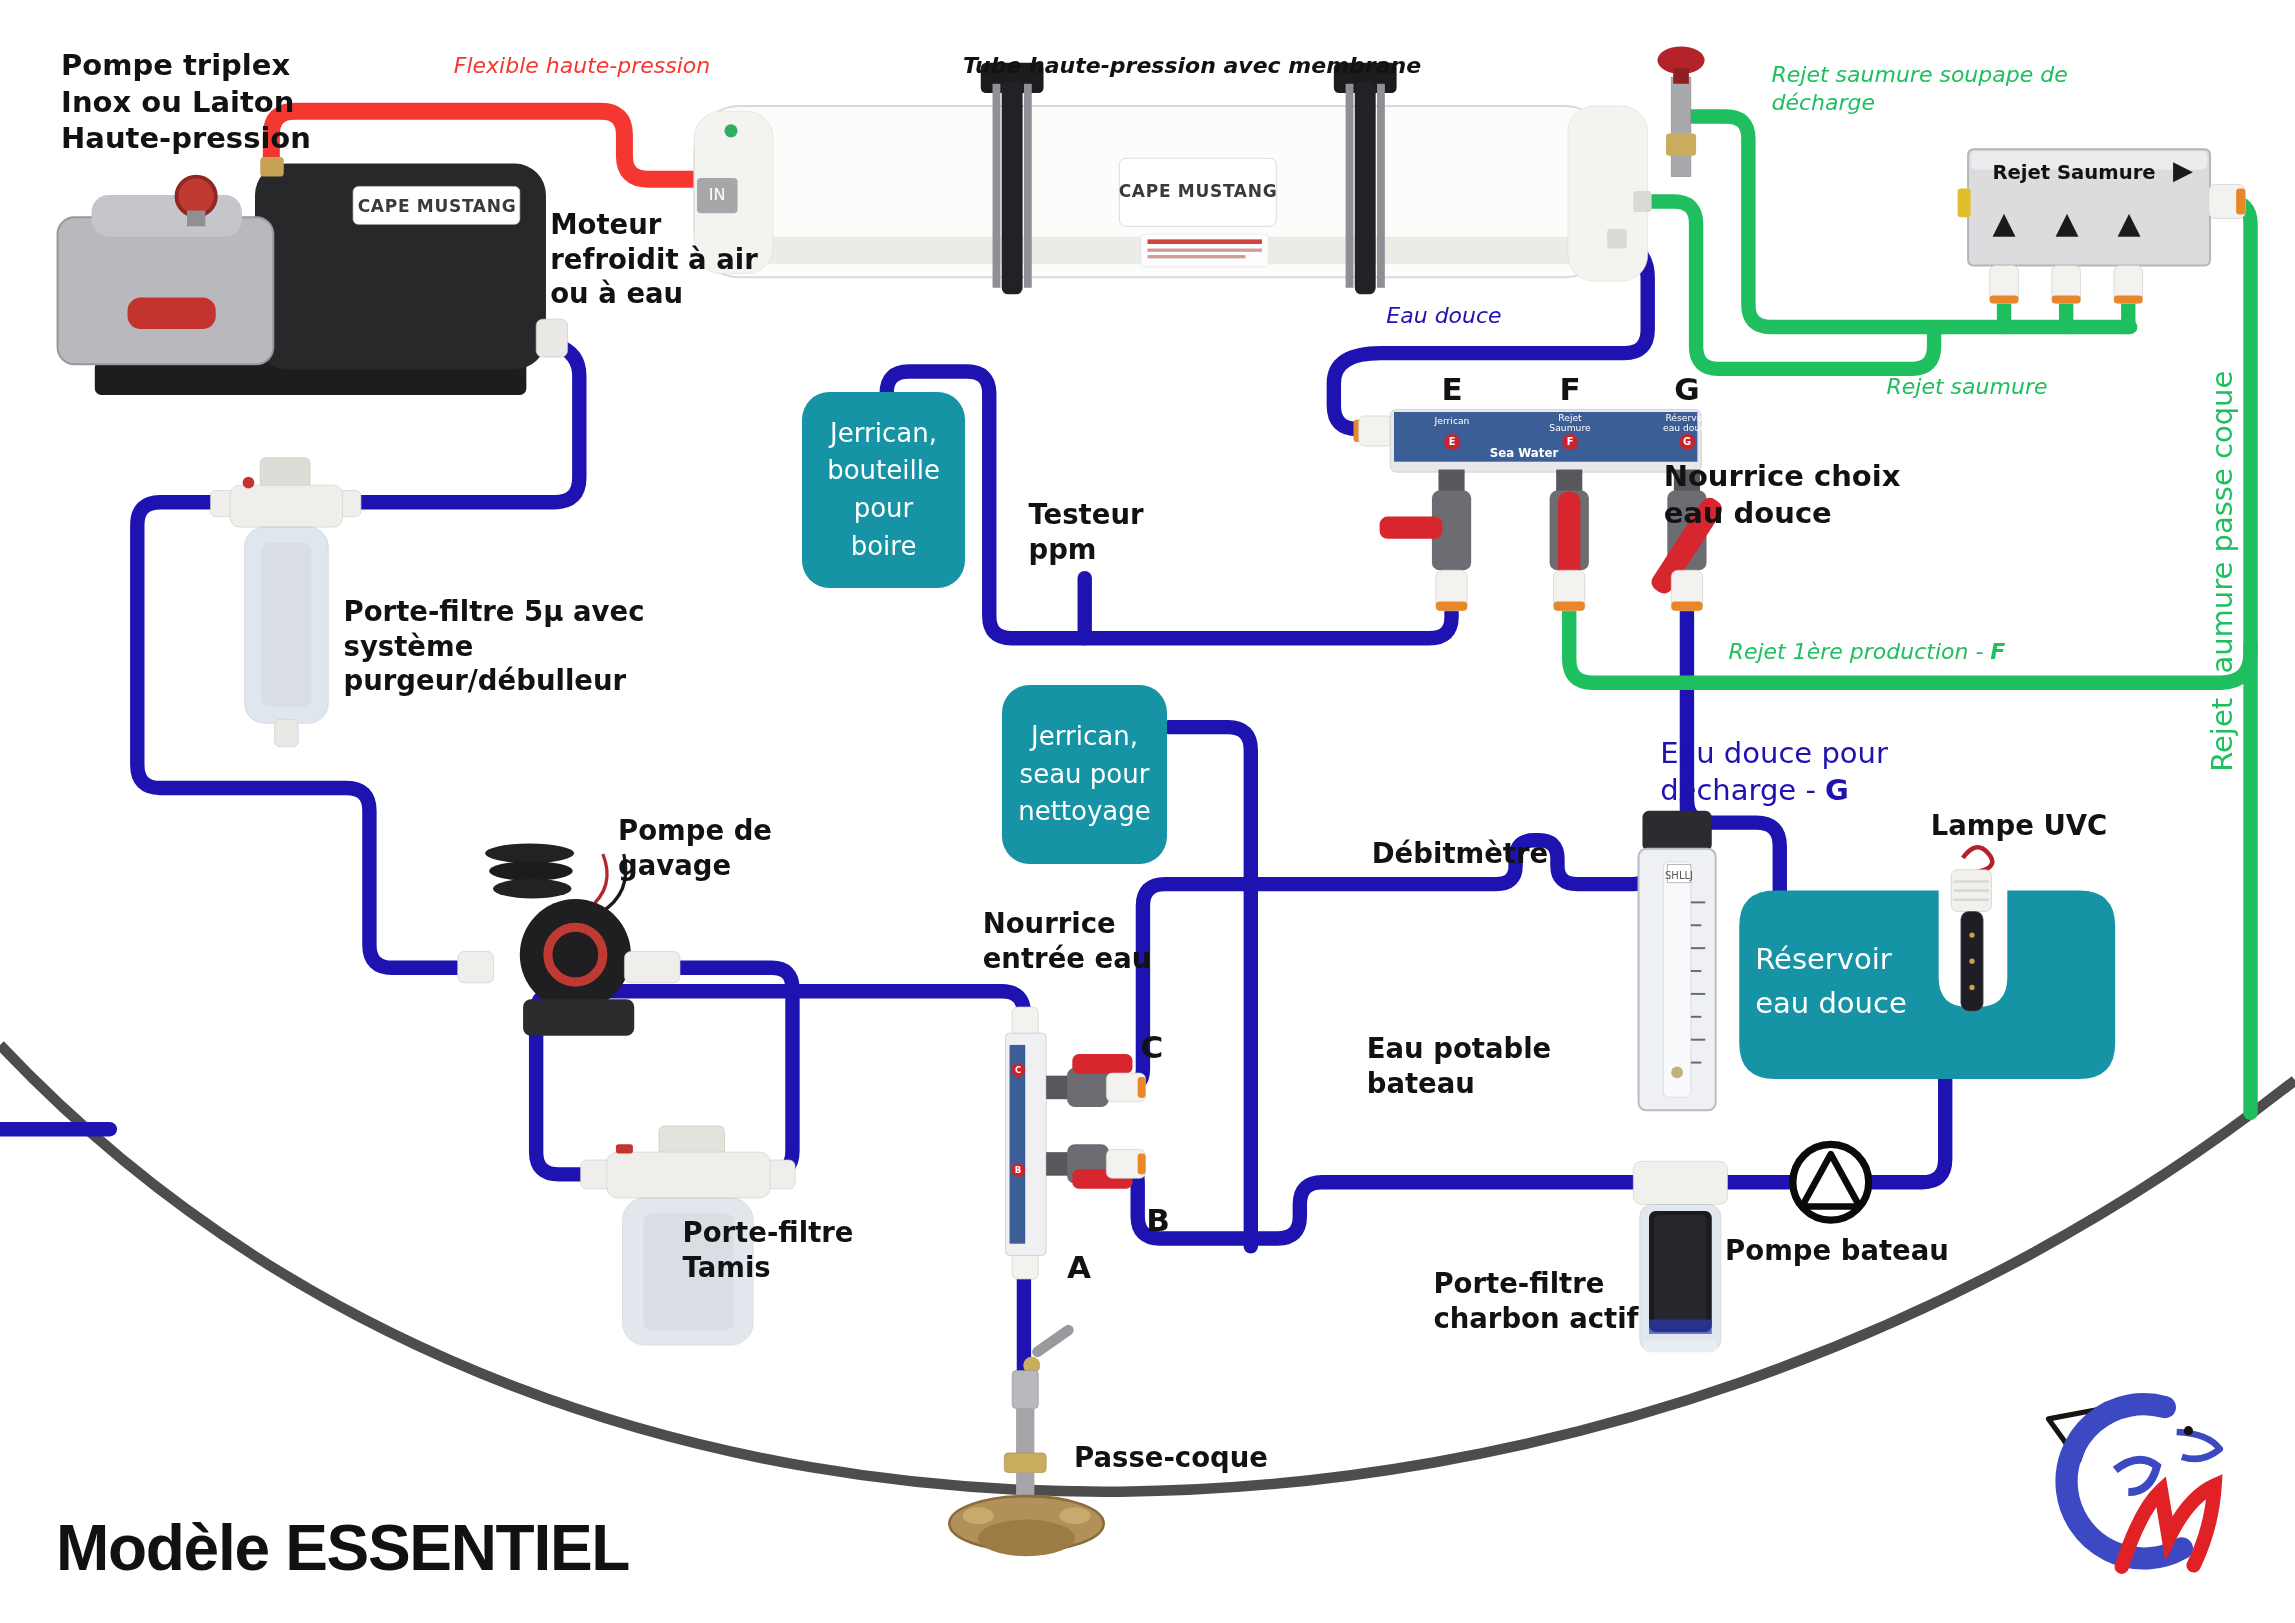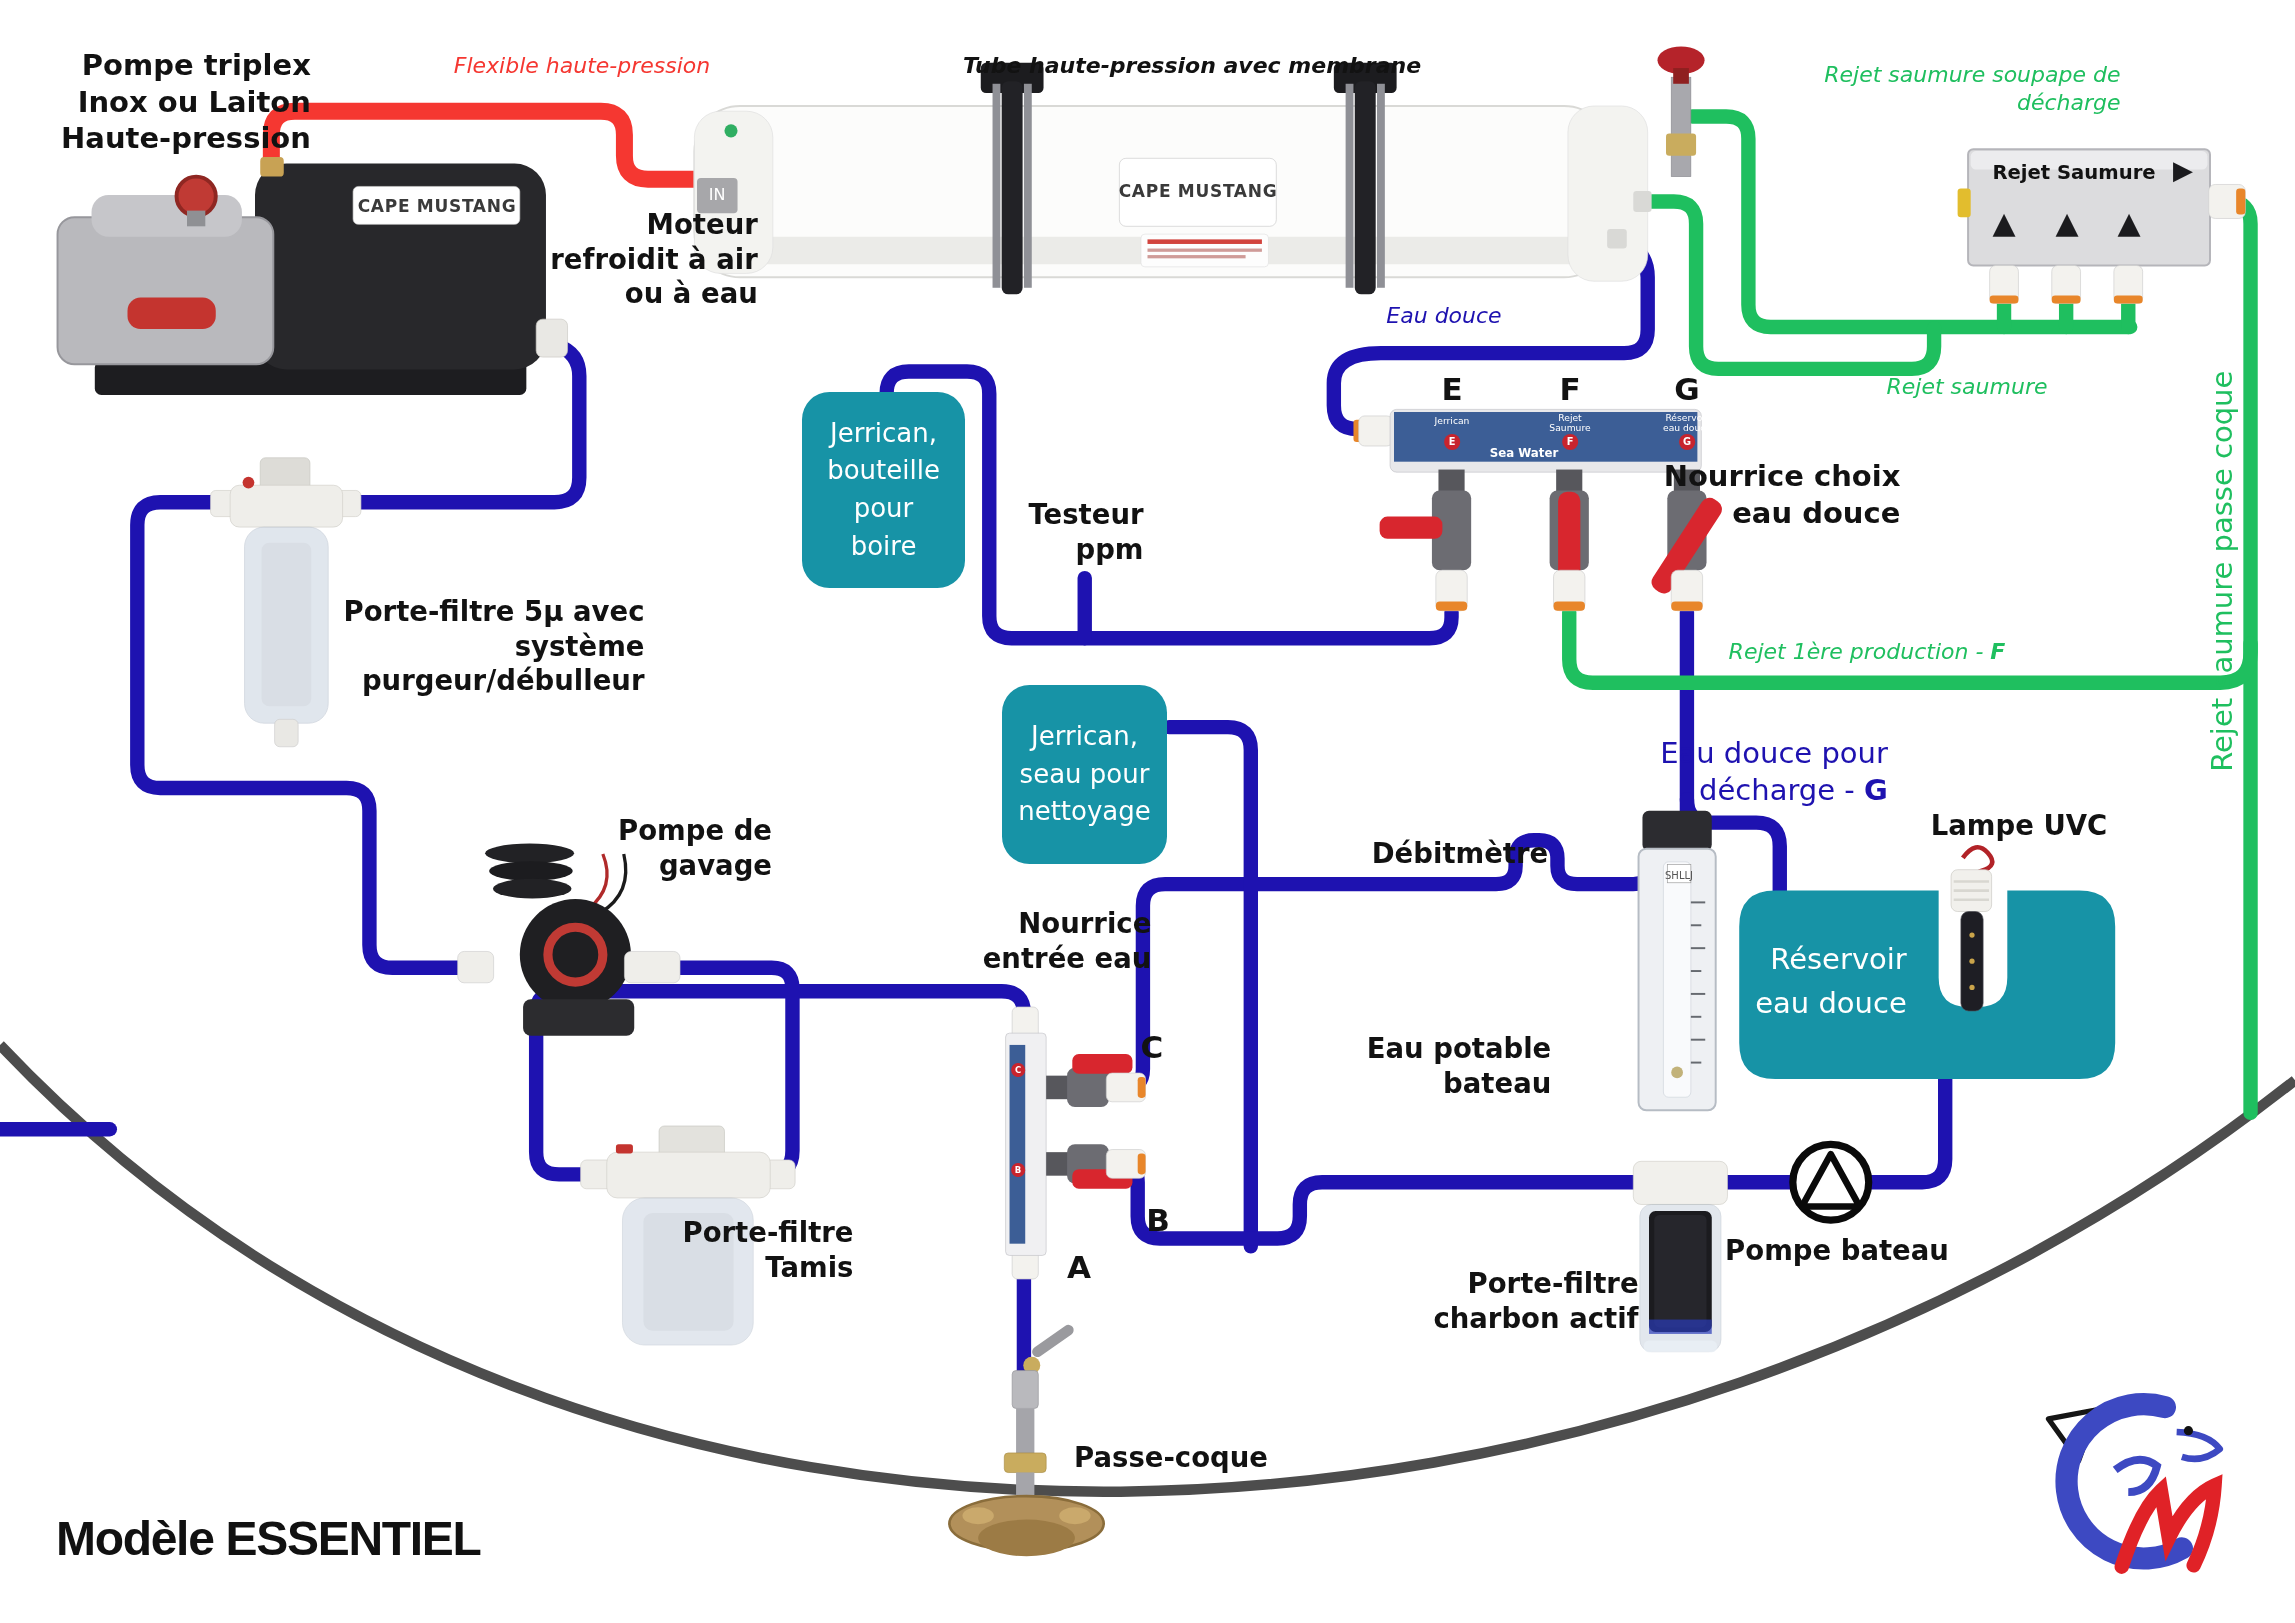--- a/index.html
+++ b/index.html
@@ -1,19 +1,19 @@
 <!DOCTYPE html>
 <html style="font-size:10.5px"><head>
 <meta charset="utf-8">
 <style>
   html,body{margin:0;padding:0;background:#fff;}
   #stage{position:relative;width:2295px;height:1623px;background:#ffffff;overflow:hidden;
          font-family:"DejaVu Sans",sans-serif;}
   #pipes{position:absolute;left:0;top:0;}
-  .lbl{position:absolute;font-weight:bold;color:#121212;text-align:right;
+  .lbl{position:absolute;font-weight:bold;color:#121212;text-align:left;
        white-space:pre-line;transform:translateX(-50%);line-height:1.26;}
   .n{font-weight:normal;}
   .green{color:#1fbf5f;}
   .blue{color:#1e12b0;}
   .red{color:#f53731;}
   .white{color:#ffffff;}
   .s30{font-size:19.6px;}
   .s42{font-size:27.5px;}
   .s44{font-size:29px;}
   .s46{font-size:22px;font-style:italic;}
@@ -25,21 +25,21 @@
        line-height:1.12;font-size:9.2px;white-space:pre-line;}
   .dot{position:absolute;width:15.7px;height:15.7px;border-radius:50%;background:#c8242e;
        color:#fff;font-size:9.8px;font-weight:bold;display:flex;align-items:center;
        justify-content:center;transform:translateX(-50%);}
   .dot.sm{width:13.7px;height:13.7px;font-size:8.5px;}
   .brand{position:absolute;font-size:17px;font-weight:bold;color:#3a3a3a;
        transform:translateX(-50%);letter-spacing:0.7px;}
   .ico{position:absolute;color:#1b1b1e;transform:translateX(-50%);line-height:1;}
   .vert{position:absolute;left:1961px;top:553px;width:523px;text-align:center;
        transform:rotate(-90deg);font-size:29px;}
-  .title{position:absolute;left:56px;top:1511px;font-size:48px;font-weight:bold;color:#111;
+  .title{position:absolute;left:56px;top:1511px;font-size:64px;font-weight:bold;color:#111;
        font-family:"Liberation Sans",sans-serif;letter-spacing:-1.3px;}
 </style>
 </head>
 <body>
 
 <div id="stage">
 
 <svg id="pipes" width="2295" height="1623" viewBox="0 0 3510 2482">
 
   <path d="M 0,1598 C 900,2550 2500,2450 3510,1652" fill="none" stroke="#4d4d4d" stroke-width="16"></path>

